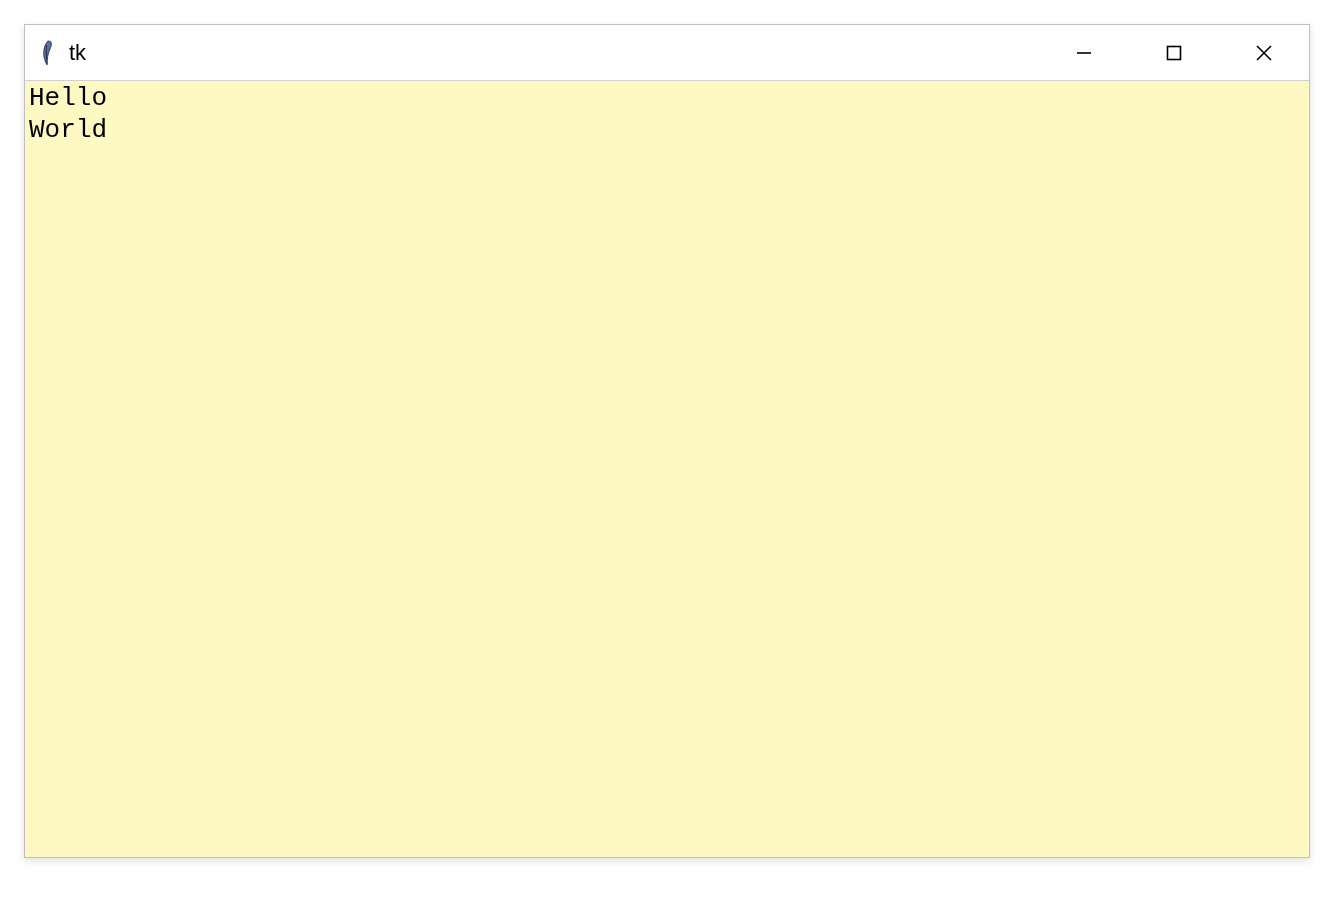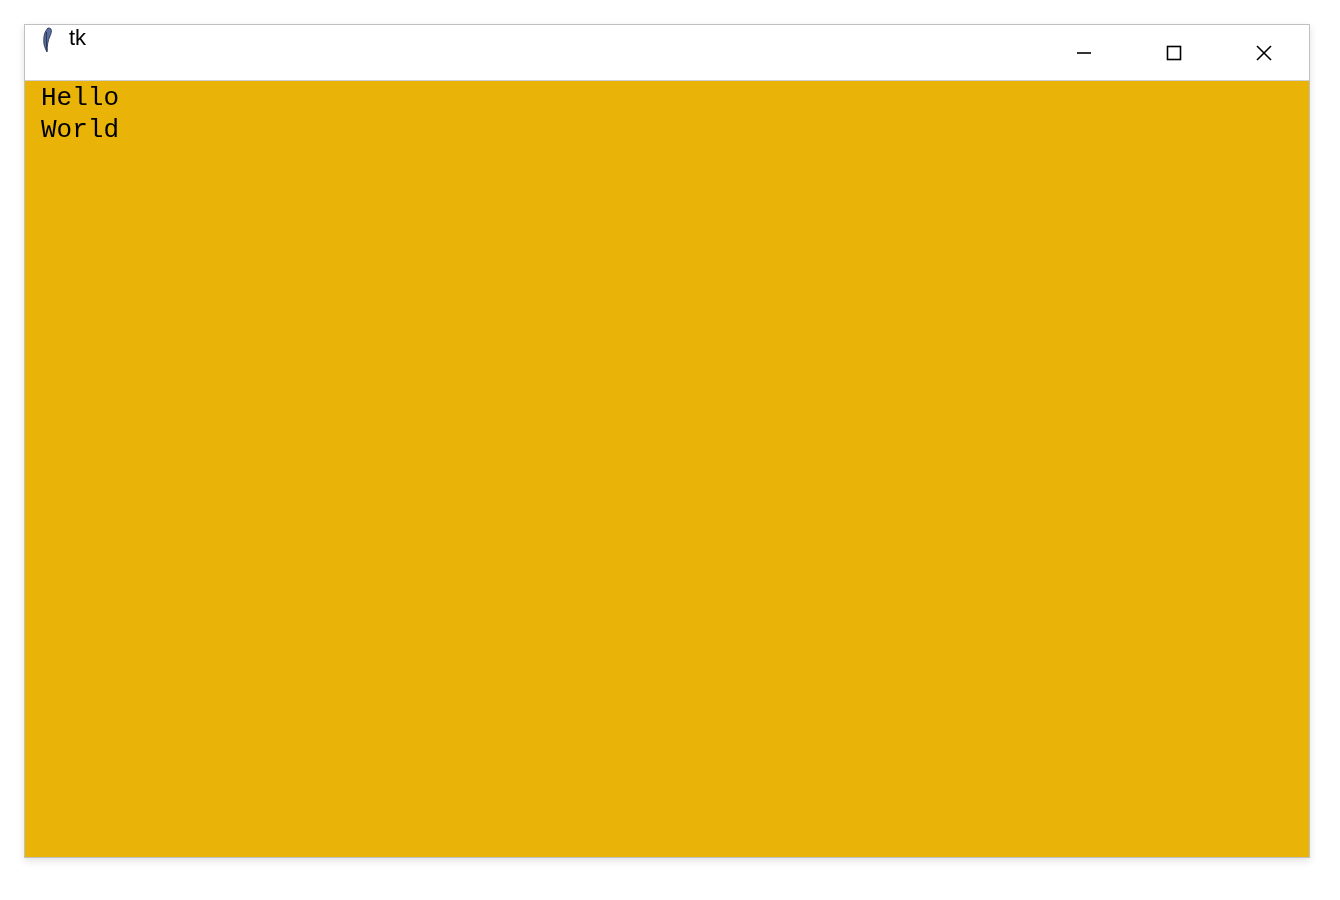--- a/index.html
+++ b/index.html
@@ -24,21 +24,21 @@
       background: #ffffff;
       box-shadow: 0 3px 8px rgba(0,0,0,0.12);
       display: flex;
       flex-direction: column;
     }
     .titlebar {
       height: 56px;
       background: #ffffff;
       border-bottom: 1px solid #d0d0d0;
       display: flex;
-      align-items: flex-start;
+      align-items: center;
       padding: 0 0 0 12px;
     }
     .titlebar-icon {
       width: 22px;
       height: 30px;
       display: flex;
       align-items: center;
       justify-content: center;
       margin-right: 10px;
     }
@@ -62,22 +62,22 @@
       border: none;
       cursor: default;
     }
     .ctrl-btn svg {
       stroke: #000000;
       stroke-width: 1.6;
       fill: none;
     }
     .client-area {
       flex: 1;
-      background: #eab308;
-      padding: 2px 16px;
+      background: #fef9c3;
+      padding: 2px 4px;
       font-family: "Courier New", Courier, monospace;
       font-size: 26px;
       line-height: 1.22;
       color: #000000;
       white-space: pre;
       overflow: hidden;
     }
   </style>
 </head>
 <body>

